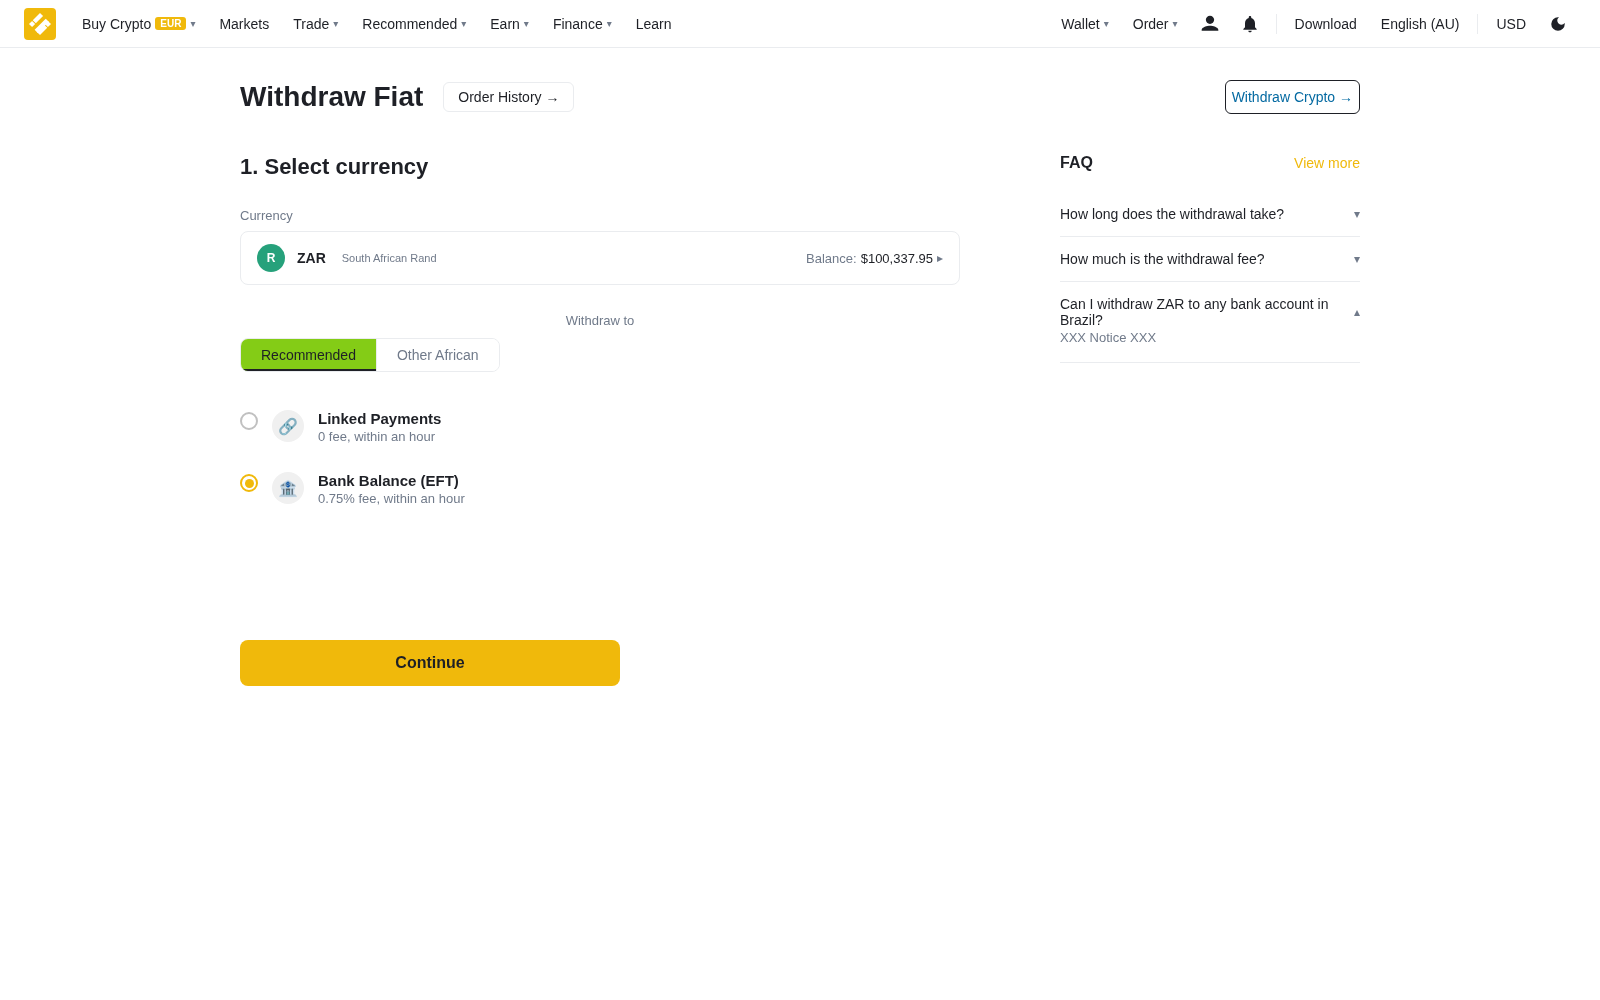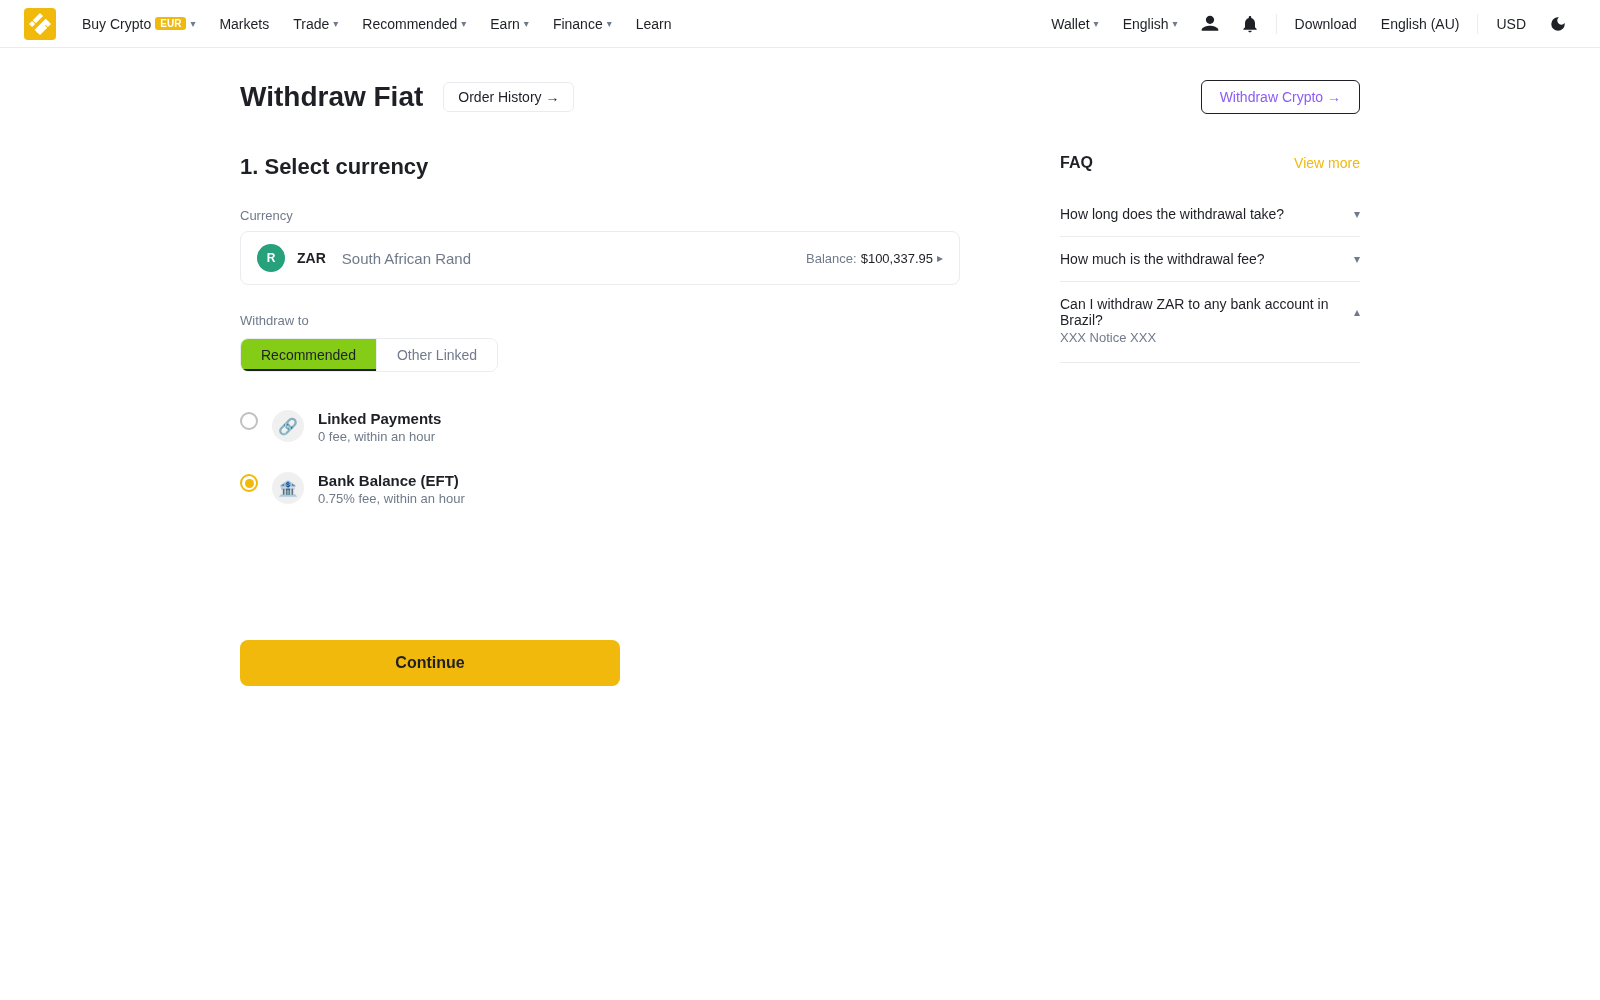--- a/index.html
+++ b/index.html
@@ -118,26 +118,26 @@
       border-radius: 6px;
       background: #fff;
       font-size: 14px;
       color: #1e2026;
       cursor: pointer;
     }
     .withdraw-crypto-btn {
       display: flex;
       align-items: center;
       gap: 6px;
-      padding: 8px 18px;
+      padding: 8px 6px;
       border: 1px solid #1e2026;
       border-radius: 6px;
       background: #fff;
       font-size: 14px;
-      color: #8b5cf6;
+      color: #0369a1;
       font-weight: 500;
       cursor: pointer;
     }
 
     
     .main-layout {
       display: flex;
       gap: 100px;
     }
     .form-section {
@@ -185,21 +185,21 @@
       justify-content: center;
       font-size: 12px;
       font-weight: 700;
       flex-shrink: 0;
     }
     .currency-code {
       font-weight: 600;
       font-size: 14px;
     }
     .currency-name {
-      font-size: 15px;
+      font-size: 11px;
       color: #707a8a;
       margin-left: 4px;
     }
     .currency-balance {
       margin-left: auto;
       font-size: 13px;
       color: #707a8a;
       display: flex;
       align-items: center;
       gap: 4px;
@@ -207,20 +207,21 @@
     .currency-arrow {
       color: #707a8a;
       font-size: 12px;
     }
 
     
     .withdraw-to-label {
       font-size: 13px;
       color: #707a8a;
       margin-bottom: 10px;
+      text-align: center;
     }
     .tab-group {
       display: flex;
       border: 1px solid #eaecef;
       border-radius: 8px;
       overflow: hidden;
       width: fit-content;
       margin-bottom: 24px;
     }
     .tab-btn {
@@ -403,21 +404,21 @@
       <span>Learn</span>
     </div>
   </div>
 
   <div class="nav-right">
     <div class="nav-right-item">
       <span>Wallet</span>
       <span class="chevron">▾</span>
     </div>
     <div class="nav-right-item">
-      <span>English</span>
+      <span>Order</span>
       <span class="chevron">▾</span>
     </div>
     <div class="nav-icon-btn">
       <svg width="20" height="20" viewBox="0 0 24 24" fill="currentColor">
           <path d="M12 12c2.7 0 5-2.3 5-5s-2.3-5-5-5-5 2.3-5 5 2.3 5 5 5zm0 2c-3.3 0-10 1.7-10 5v1h20v-1c0-3.3-6.7-5-10-5z"></path>
         </svg>
     </div>
     <div class="nav-icon-btn">
       <svg width="20" height="20" viewBox="0 0 24 24" fill="currentColor">
           <path d="M12 22c1.1 0 2-.9 2-2h-4c0 1.1.9 2 2 2zm6-6V11c0-3.07-1.64-5.64-4.5-6.32V4c0-.83-.67-1.5-1.5-1.5s-1.5.67-1.5 1.5v.68C7.63 5.36 6 7.92 6 11v5l-2 2v1h16v-1l-2-2z"></path>
@@ -469,21 +470,21 @@
           <span>Balance:</span>
           <span style="color:#1e2026;font-weight:500;">$100,337.95</span>
           <span class="currency-arrow">▸</span>
         </div>
       </div>
 
       
       <p class="withdraw-to-label">Withdraw to</p>
       <div class="tab-group">
         <button class="tab-btn active">Recommended</button>
-        <button class="tab-btn">Other Linked</button>
+        <button class="tab-btn">Other African</button>
       </div>
 
       
       <div>
 
         <div class="payment-option">
           <div class="radio-outer">
           </div>
           <div class="payment-icon">🔗</div>
           <div class="payment-info">

